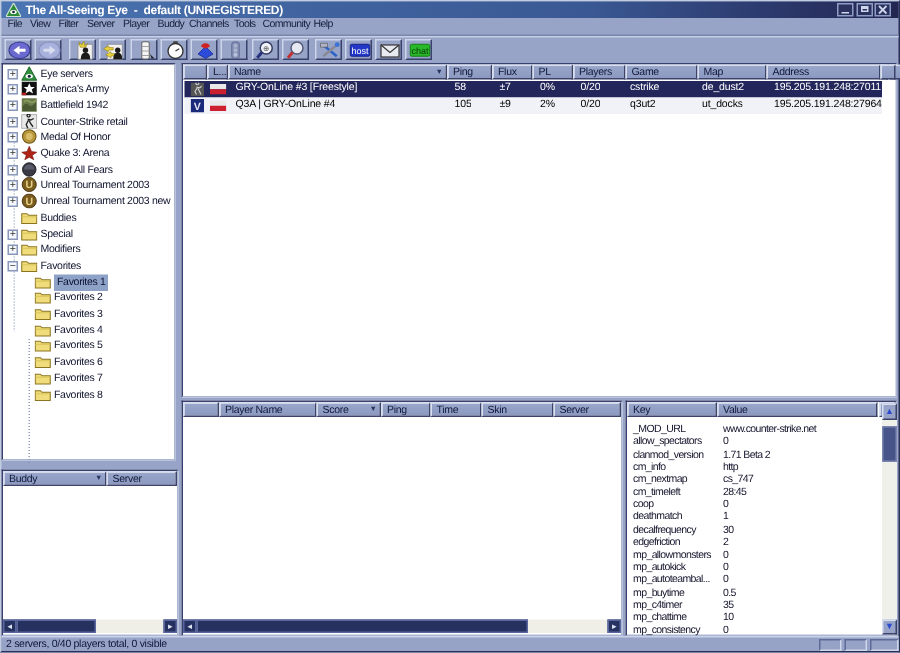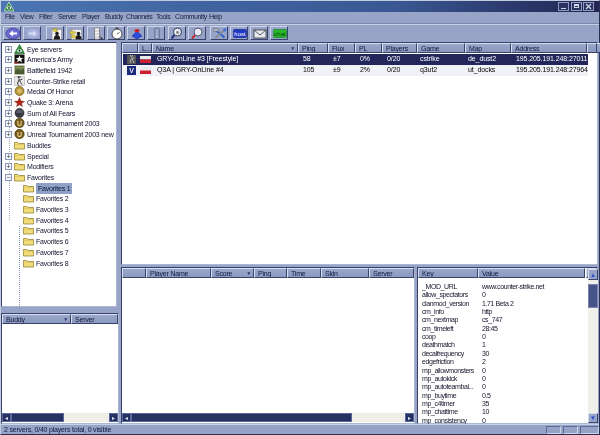--- a/index.html
+++ b/index.html
@@ -41,20 +41,21 @@
 .spane{position:absolute;top:1px;height:8px;border:1px solid #5f6b97;border-right-color:#cdd6ea;border-bottom-color:#cdd6ea;background:#96a2c6;}
 </style></head>
 <body>
 <div id="win"></div>
 <div id="title">
   <svg class="abs" style="left:3px;top:1px" width="10" height="10" viewBox="0 0 10 10">
       <polygon points="5,0 10,9 0,9" fill="#2e8b3a" stroke="#cfe2cf" stroke-width="0.8"></polygon>
       <ellipse cx="5" cy="6" rx="2.2" ry="1.4" fill="#fff"></ellipse>
       <circle cx="5" cy="6" r="0.9" fill="#123"></circle>
     </svg>
+  <div class="txt">The All-Seeing Eye&nbsp; - &nbsp;default (UNREGISTERED)</div>
   <div class="tbtn" style="left:557px;">
       <div style="position:absolute;left:2px;bottom:1px;width:5px;height:1px;background:#cdd6ec"></div>
     </div>
   <div class="tbtn" style="left:570px;">
       <div style="position:absolute;left:1.5px;top:1px;width:5px;height:4px;border:1px solid #cdd6ec;border-top-width:2px"></div>
     </div>
   <div class="tbtn" style="left:582px;">
       <svg width="9" height="7" style="position:absolute;left:0;top:0">
         <line x1="2" y1="1" x2="7" y2="6" stroke="#cdd6ec" stroke-width="1.2"></line>
         <line x1="7" y1="1" x2="2" y2="6" stroke="#cdd6ec" stroke-width="1.2"></line>

